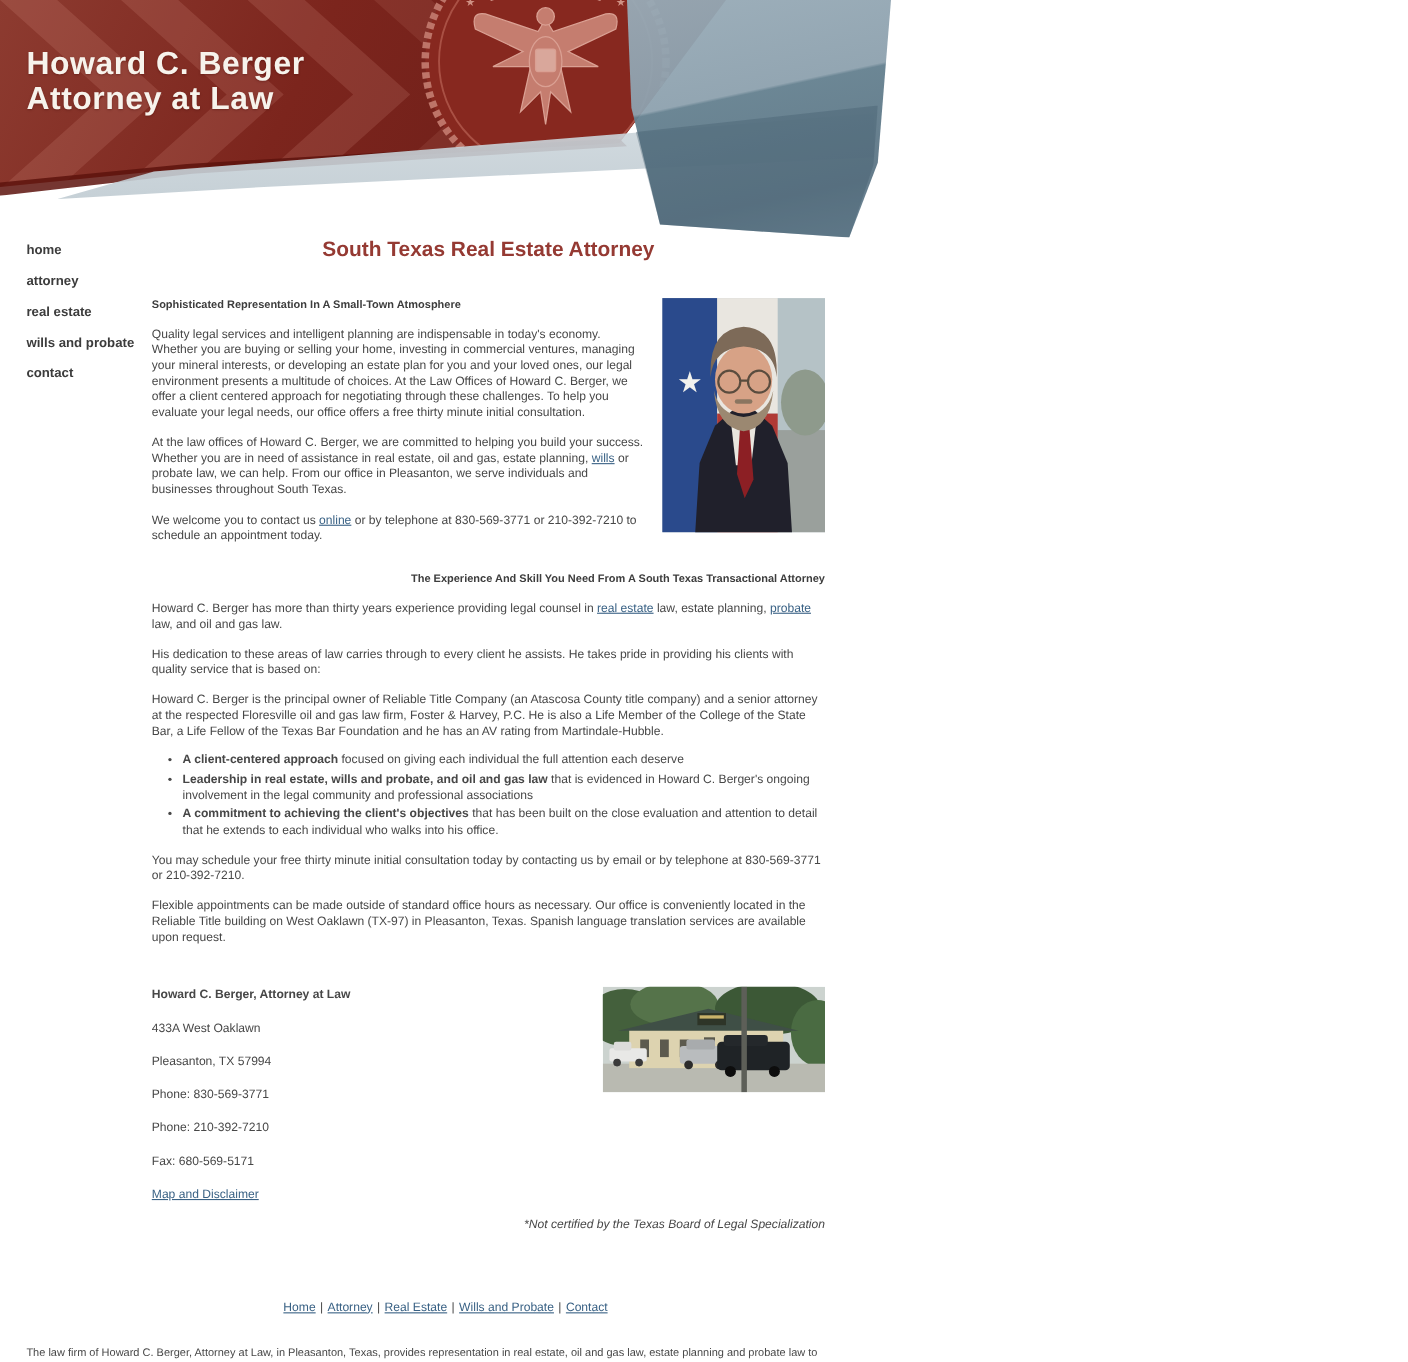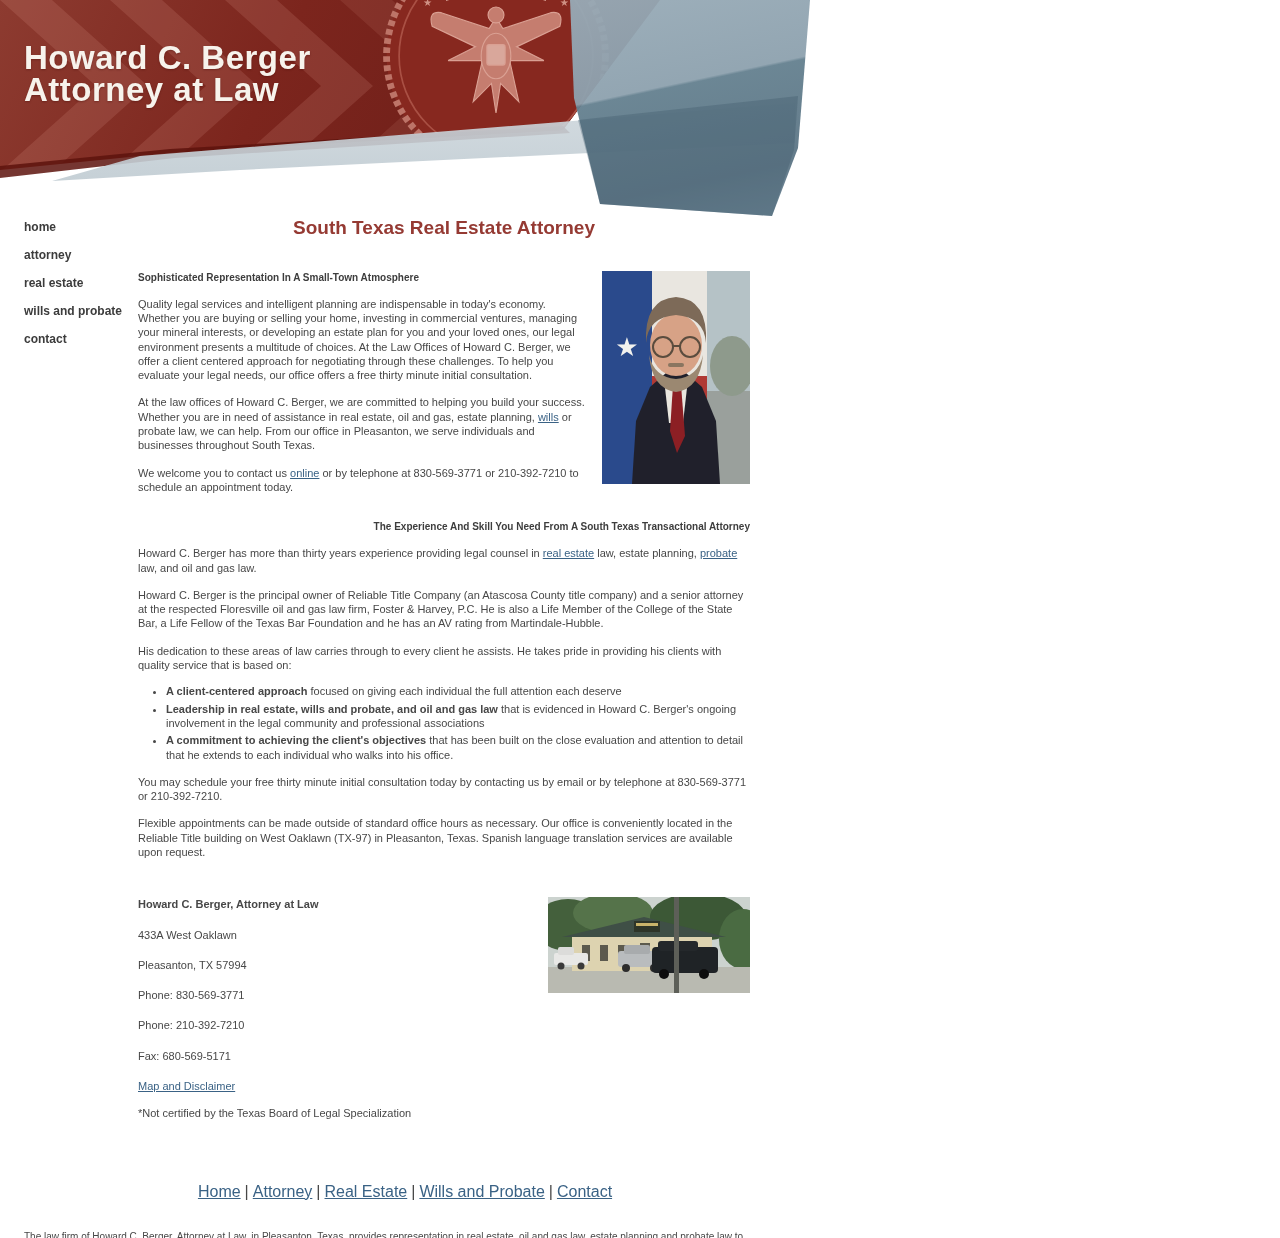--- a/index.html
+++ b/index.html
@@ -37,46 +37,46 @@
     clip-path:polygon(12px 0, 252px 0, 240px 148px, 214px 216px, 42px 204px, 16px 98px);
   }
   .banner-slab-inner {
     position:absolute; left:558px; top:0; width:252px; height:218px; opacity:.35;
     background:#3f5a69;
     clip-path:polygon(20px 120px, 240px 96px, 236px 150px, 214px 216px, 42px 204px);
   }
   .banner-seal { position:absolute; left:382px; top:-58px; width:228px; height:228px; }
   .banner-title {
     position:absolute; left:24px; top:42px; color:#f7f3ec; font-weight:bold;
-    font-size:33px; line-height:32px; letter-spacing:.5px; text-shadow:0 1px 2px rgba(60,5,0,.35);
+    font-size:29px; line-height:32px; letter-spacing:.5px; text-shadow:0 1px 2px rgba(60,5,0,.35);
   }
 
   
   .content-row { display:flex; width:810px; align-items:flex-start; }
   .sidebar { width:138px; padding:48px 0 0 24px; flex:none; }
   .nav-item { font-weight:bold; font-size:12px; color:#3c3c3c; margin-bottom:14px; cursor:pointer; }
   .main { width:612px; padding-top:44px; flex:none; font-size:11px; line-height:1.3; }
   h1.page-title { font-size:19px; font-weight:bold; color:#953a33; margin:0 0 30px 0;text-align:center; }
   h2.sub { font-size:10px; font-weight:bold; color:#3d3d3d; margin:22px 0 0 0; }
   h2.sub.clearr { clear:right; margin-top:26px;text-align:right; }
   .main p { margin:13px 0 0 0; }
   .portrait { float:right; width:148px; height:213px; margin:0 0 8px 14px; display:block; }
   ul.points { margin:12px 0 0 0; padding-left:28px; }
   ul.points li { margin-bottom:3px; }
 
   .addr-row { display:flex; margin-top:38px; }
   .addr-block { width:400px; flex:none; }
   .addr-name { font-weight:bold; }
   .addr-line { margin-top:16px; }
   .office { width:202px; height:96px; margin-left:auto; display:block; }
-  .note { margin-top:46px; }
+  .note { font-style:italic; margin-top:46px;text-align:right; }
 
   
   .footer { width:810px; font-size:10px; }
-  .fnav { margin-top:62px; text-align:center; font-size:16px; }
+  .fnav { margin-top:62px; text-align:center; font-size:11px; }
   .fnav .sep { margin:0 4px; color:#474747; }
   .fdisclaimer { margin:30px 44px 0 24px; line-height:1.25; }
   .fcopy { margin:30px 44px 0 24px; font-size:10.5px; }
 </style>
 </head>
 <body>
 
 <div class="banner">
   <div class="banner-red">
     <div class="chev"></div>
@@ -147,22 +147,22 @@
       <rect x="66" y="92" width="16" height="4" rx="2" fill="#8a7560"></rect>
     </svg>
 
     <h2 class="sub">Sophisticated Representation In A Small-Town Atmosphere</h2>
     <p>Quality legal services and intelligent planning are indispensable in today's economy. Whether you are buying or selling your home, investing in commercial ventures, managing your mineral interests, or developing an estate plan for you and your loved ones, our legal environment presents a multitude of choices. At the Law Offices of Howard C. Berger, we offer a client centered approach for negotiating through these challenges. To help you evaluate your legal needs, our office offers a free thirty minute initial consultation.</p>
     <p><span>At the law offices of Howard C. Berger, we are committed to helping you build your success. Whether you are in need of assistance in real estate, oil and gas, estate planning, </span><a class="lnk">wills</a><span> or probate law, we can help. From our office in Pleasanton, we serve individuals and businesses throughout South Texas.</span></p>
     <p><span>We welcome you to contact us </span><a class="lnk">online</a><span> or by telephone at 830-569-3771 or 210-392-7210 to schedule an appointment today.</span></p>
 
     <h2 class="sub clearr">The Experience And Skill You Need From A South Texas Transactional Attorney</h2>
     <p><span>Howard C. Berger has more than thirty years experience providing legal counsel in </span><a class="lnk">real estate</a><span> law, estate planning, </span><a class="lnk">probate</a><span> law, and oil and gas law.</span></p>
+    <p>His dedication to these areas of law carries through to every client he assists. He takes pride in providing his clients with quality service that is based on:</p>
     <p>Howard C. Berger is the principal owner of Reliable Title Company (an Atascosa County title company) and a senior attorney at the respected Floresville oil and gas law firm, Foster &amp; Harvey, P.C. He is also a Life Member of the College of the State Bar, a Life Fellow of the Texas Bar Foundation and he has an AV rating from Martindale-Hubble.</p>
-    <p>His dedication to these areas of law carries through to every client he assists. He takes pride in providing his clients with quality service that is based on:</p>
 
     <ul class="points">
       <li><strong>A client-centered approach</strong><span> focused on giving each individual the full attention each deserve</span></li>
       <li><strong>Leadership in real estate, wills and probate, and oil and gas law</strong><span> that is evidenced in Howard C. Berger's ongoing involvement in the legal community and professional associations</span></li>
       <li><strong>A commitment to achieving the client's objectives</strong><span> that has been built on the close evaluation and attention to detail that he extends to each individual who walks into his office.</span></li>
     </ul>
 
     <p>You may schedule your free thirty minute initial consultation today by contacting us by email or by telephone at 830-569-3771 or 210-392-7210.</p>
     <p>Flexible appointments can be made outside of standard office hours as necessary. Our office is conveniently located in the Reliable Title building on West Oaklawn (TX-97) in Pleasanton, Texas. Spanish language translation services are available upon request.</p>
 

